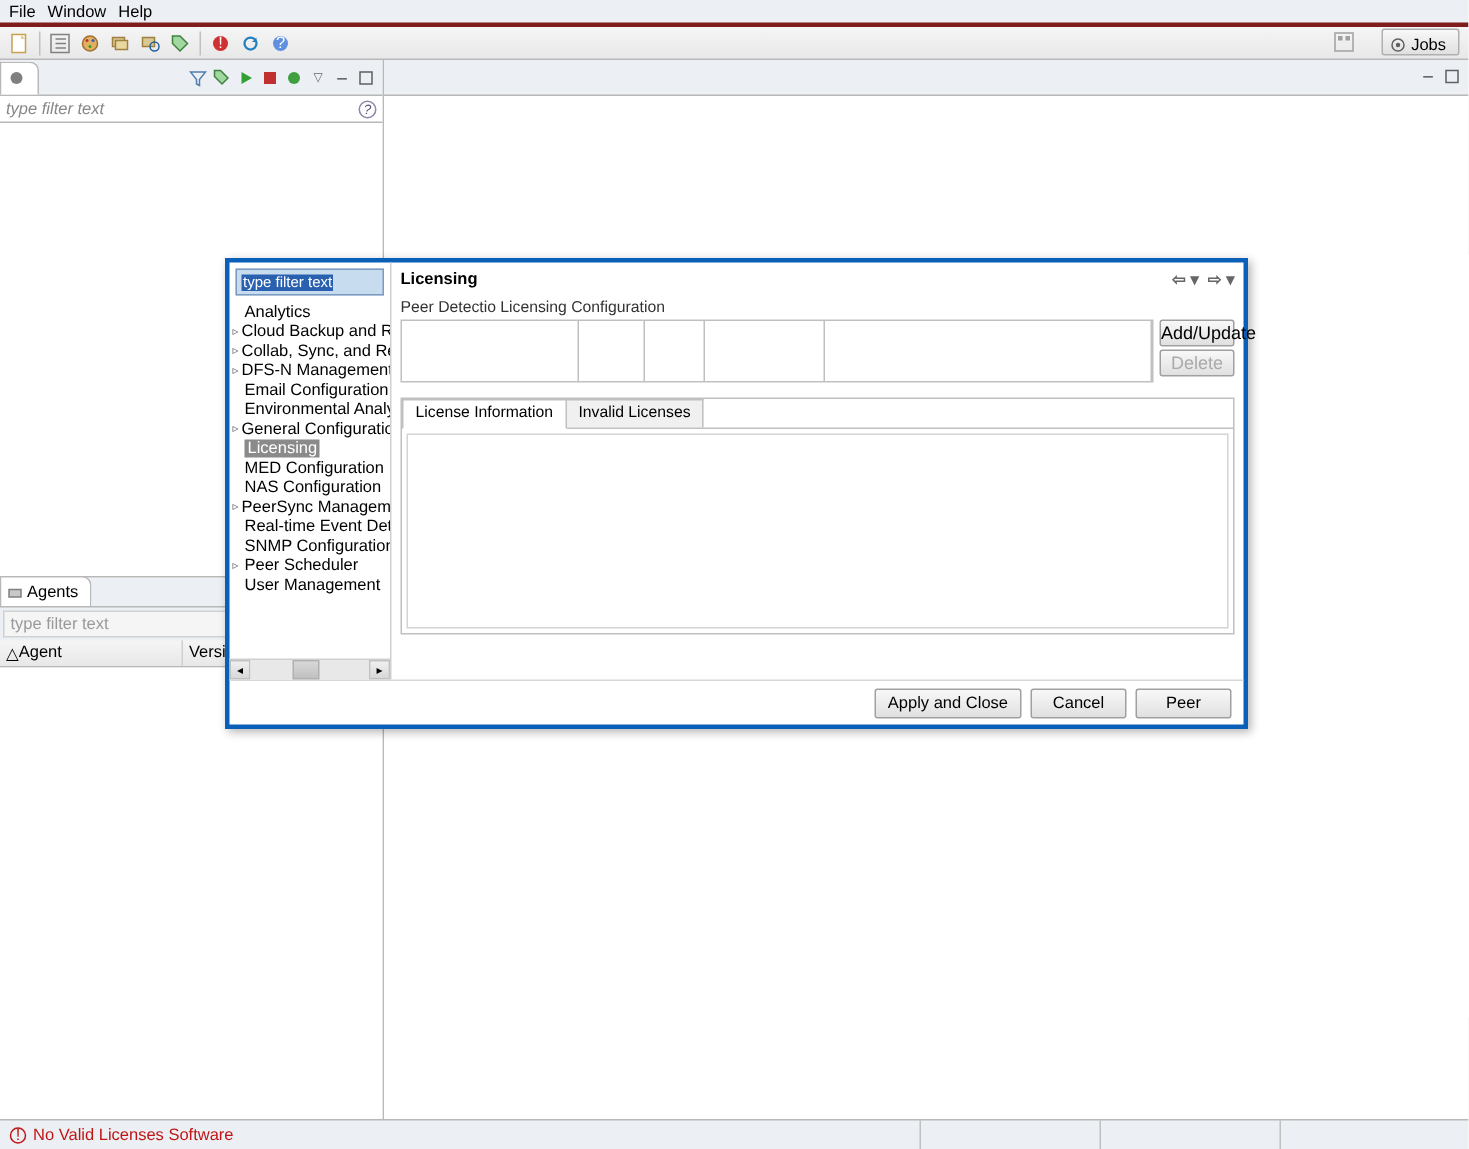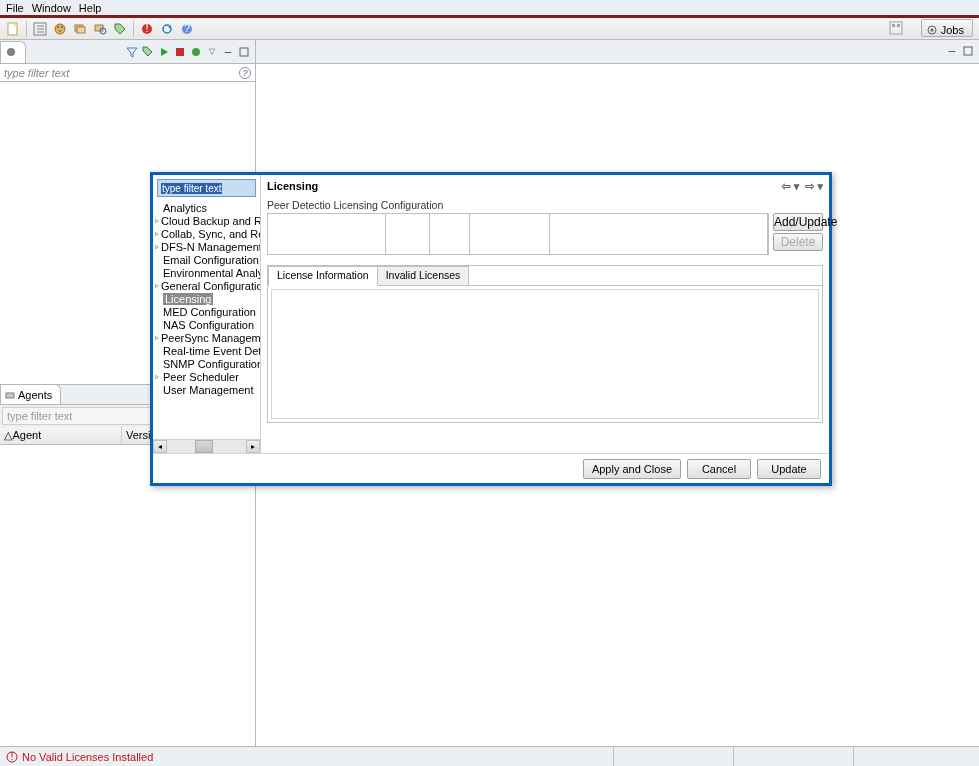--- a/index.html
+++ b/index.html
@@ -270,21 +270,21 @@
     <div class="right-body"></div>
   </div>
 </div>
 
 <div class="statusbar">
   <div class="status-err">
     <svg width="12" height="12">
         <circle cx="6" cy="6" r="5" fill="none" stroke="#c01515"></circle>
         <text x="6" y="9" font-size="9" fill="#c01515" text-anchor="middle">!</text>
       </svg>
-    <span>No Valid Licenses Installed</span>
+    <span>No Valid Licenses Software</span>
   </div>
   <div class="status-cell" style="margin-left:auto"></div>
   <div class="status-cell"></div>
   <div class="status-cell"></div>
 </div>
 
 <div class="dialog">
 
   <div class="dlg-body">
 
@@ -388,15 +388,15 @@
         <div class="tab-body">
             <div class="tab-inner"></div>
           </div>
       </div>
     </div>
   </div>
 
   <div class="dlg-footer">
     <button class="fbtn">Apply and Close</button>
     <button class="fbtn">Cancel</button>
-    <button class="fbtn">Update</button>
+    <button class="fbtn">Peer</button>
   </div>
 </div>
 
 </body></html>

